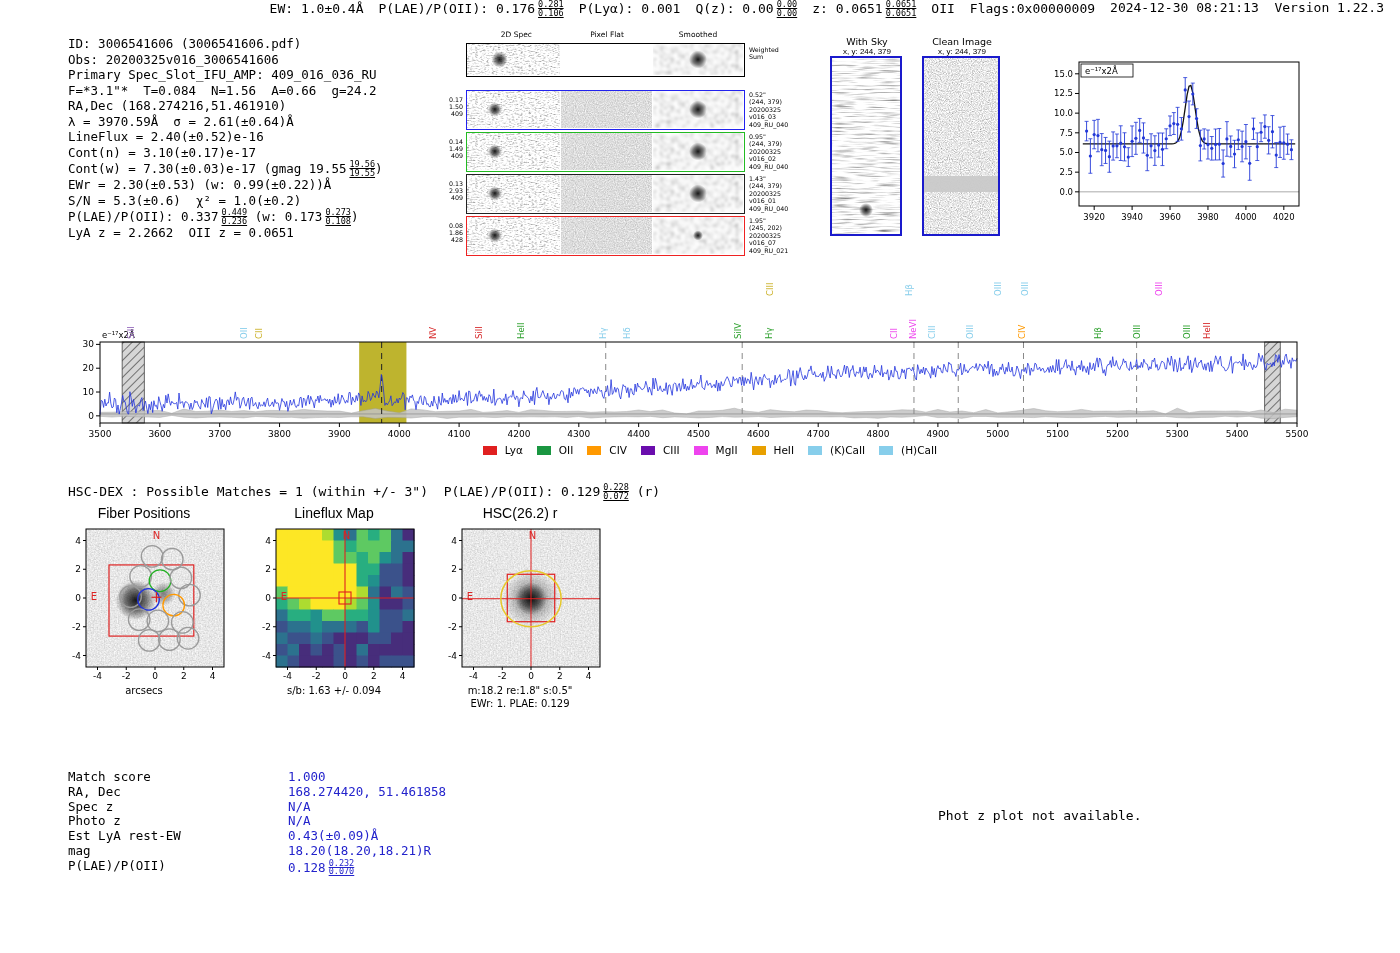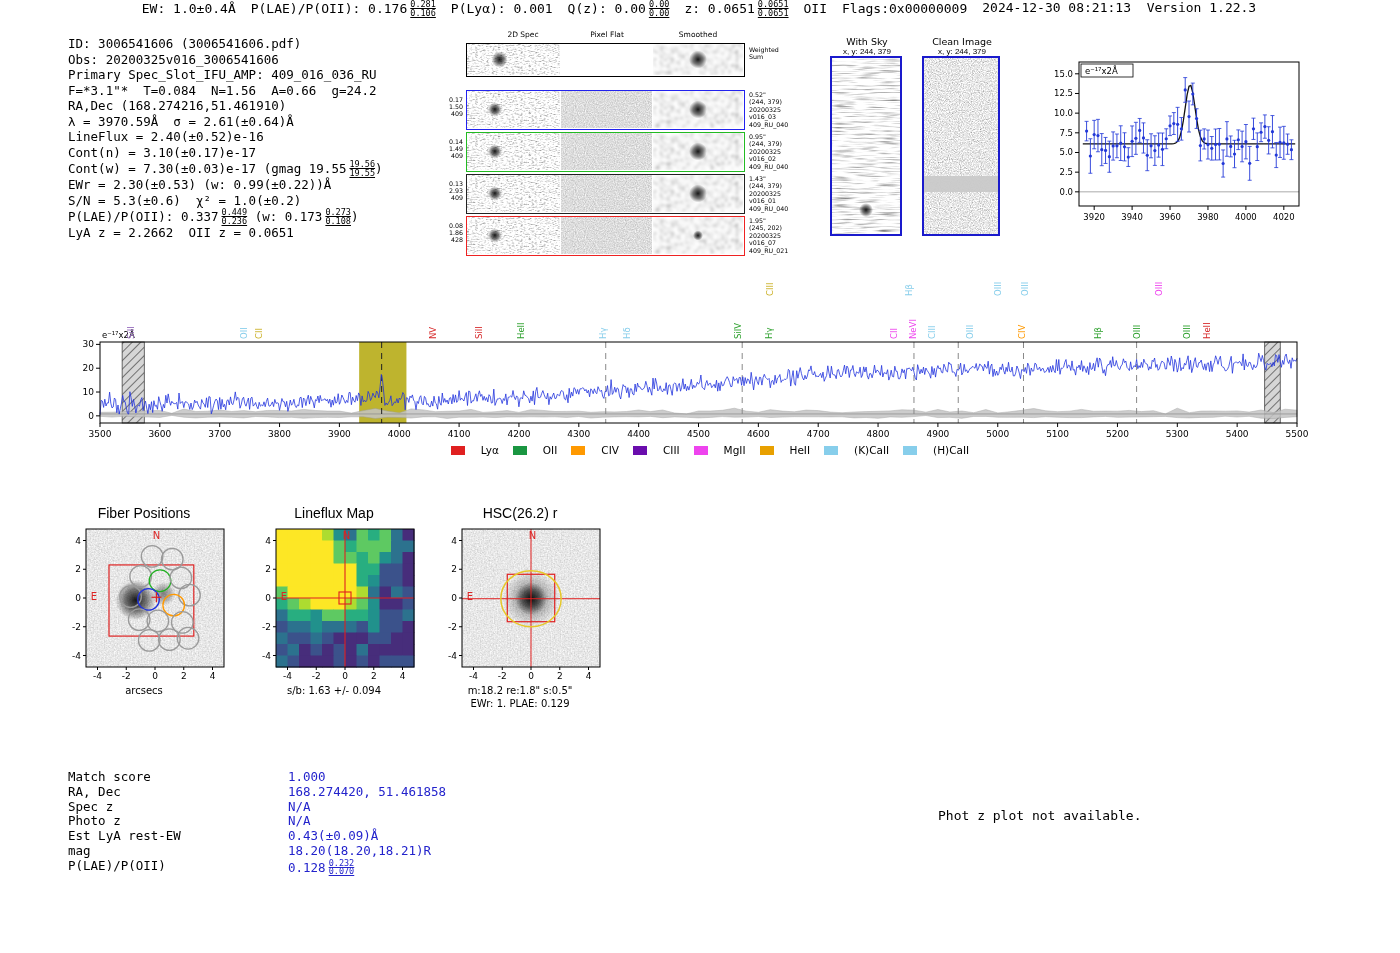--- a/index.html
+++ b/index.html
@@ -1,40 +1,40 @@
 <!DOCTYPE html>
 <html><head>
 <meta charset="utf-8">
 <style>
   html,body{margin:0;padding:0;background:#fff;}
   .page{position:relative;width:1400px;height:953px;background:#fff;overflow:hidden;
         font-family:"DejaVu Sans Mono",monospace;color:#000;}
   .abs{position:absolute;}
   svg text{font-family:"DejaVu Sans",sans-serif;}
-  #header{left:0;top:4;width:1400px;display:flex;justify-content:center;
+  #header{left:0;top:4;width:1400px;display:flex;justify-content:flex-end;
           padding:0 16px 0 14px;box-sizing:border-box;font-size:13px;white-space:pre;}
   #header-left .seg{margin-right:15px;}
   .frac{display:inline-block;vertical-align:-3px;margin-left:3px;font-size:8.5px;line-height:8.5px;text-decoration:underline;}
   .fh,.fl{display:block;}
   #info-block{left:68px;top:36px;font-size:12.5px;line-height:15.5px;}
   #info-block .iline{white-space:pre;}
   #spec2d{left:448px;top:30px;width:352px;height:232px;}
   .s2h{position:absolute;top:0;font-family:"DejaVu Sans",sans-serif;font-size:7.5px;text-align:center;}
   .s2row{position:absolute;left:18px;box-sizing:border-box;}
   .s2cell{position:absolute;top:0;}
   .s2left{position:absolute;left:0;width:15px;font-size:6.3px;line-height:7.2px;text-align:right;
           font-family:"DejaVu Sans",sans-serif;}
   .s2right{position:absolute;left:301px;width:50px;font-size:6.3px;line-height:7.4px;
            font-family:"DejaVu Sans",sans-serif;white-space:pre;}
   .paneltitle{font-family:"DejaVu Sans",sans-serif;font-size:9.5px;text-align:center;}
   .panelsub{font-family:Liberation Sans, sans-serif;font-size:8px;text-align:center;}
   .bluebox{border:2px solid #1a1acc;display:block;}
   #legend{left:430px;top:444px;width:560px;display:flex;justify-content:center;gap:14px;
           font-family:"DejaVu Sans",sans-serif;font-size:10.5px;align-items:center;}
-  .lgitem{display:flex;align-items:center;gap:16px;}
+  .lgitem{display:flex;align-items:center;gap:8px;}
   .lgswatch{width:14px;height:9px;display:inline-block;}
   #hscline{left:68px;top:483px;font-size:13px;white-space:pre;}
   #cutouts{left:56px;top:505px;width:620px;height:235px;}
   .cpanel{position:absolute;top:0;width:180px;}
   .ctitle{font-family:Liberation Sans, sans-serif;font-size:14px;text-align:center;width:176px;margin-bottom:4px;}
   .ccap{font-family:"DejaVu Sans",sans-serif;font-size:10px;text-align:center;width:176px;line-height:12.5px;}
   #matchtable{left:68px;top:770px;font-size:12.5px;line-height:14.8px;}
   .mrow{display:flex;}
   .mlabel{width:220px;white-space:pre;}
   .mval{color:#2323cc;white-space:pre;}
@@ -135,21 +135,21 @@
       <div class="iline"><span class="seg"><span>LineFlux = 2.40(±0.52)e-16</span></span></div>
       <div class="iline"><span class="seg"><span>Cont(n) = 3.10(±0.17)e-17</span></span></div>
       <div class="iline"><span class="seg"><span>Cont(w) = 7.30(±0.03)e-17 (gmag 19.55</span><span class="frac"><span class="fh">19.56</span><span class="fl">19.55</span></span></span><span class="seg"><span>)</span></span></div>
       <div class="iline"><span class="seg"><span>EWr = 2.30(±0.53) (w: 0.99(±0.22))Å</span></span></div>
       <div class="iline"><span class="seg"><span>S/N = 5.3(±0.6)  χ² = 1.0(±0.2)</span></span></div>
       <div class="iline"><span class="seg"><span>P(LAE)/P(OII): 0.337</span><span class="frac"><span class="fh">0.449</span><span class="fl">0.236</span></span></span><span class="seg"><span> (w: 0.173</span><span class="frac"><span class="fh">0.273</span><span class="fl">0.108</span></span></span><span class="seg"><span>)</span></span></div>
       <div class="iline"><span class="seg"><span>LyA z = 2.2662  OII z = 0.0651</span></span></div>
     </div>
 
   <div class="abs" id="spec2d">
-      <div class="s2h" style="left: 40px; width: 70px;">2D Spec</div>
+      <div class="s2h" style="left: 14px; width: 70px; text-align: right;">2D Spec</div>
       <div class="s2h" style="left: 119px; width: 80px;">Pixel Flat</div>
       <div class="s2h" style="left: 215px; width: 70px;">Smoothed</div>
       <div class="s2row" style="top: 13px; width: 279px; height: 34px; border: 1.5px solid rgb(0, 0, 0);">
         <svg width="93" height="31" class="s2cell" style="left: 0px;">
           <rect width="93" height="31" fill="#888" filter="url(#nzSpec)"></rect>
           <circle cx="32.55" cy="15.5" r="8" fill="url(#blobG)"></circle>
         </svg>
         <svg width="91" height="31" class="s2cell" style="left: 94px;">
           <rect width="91" height="31" fill="#fff"></rect>
         </svg>
@@ -629,20 +629,21 @@
       <div class="lgitem">
         <span class="lgswatch" style="background: rgb(135, 206, 235);"></span>
         <span>(K)CaII</span>
       </div>
       <div class="lgitem">
         <span class="lgswatch" style="background: rgb(135, 206, 235);"></span>
         <span>(H)CaII</span>
       </div>
     </div>
 
+  <div class="abs" id="hscline"><span class="seg"><span>HSC-DEX : Possible Matches = 1 (within +/- 3")  P(LAE)/P(OII): 0.129</span><span class="frac"><span class="fh">0.228</span><span class="fl">0.072</span></span></span><span class="seg"><span> (r)</span></span></div>
 
   <div class="abs" id="cutouts">
       <div class="cpanel" style="left: 0px;"><div class="ctitle">Fiber Positions</div><svg width="176" height="156">
           <rect x="30" y="4" width="138" height="138" fill="#bbb" filter="url(#nzLight)"></rect>
           <circle cx="79.59375" cy="75.15625000000001" r="20" fill="url(#blobG)"></circle>
           <circle cx="107.625" cy="68.6875" r="12" fill="url(#blobG)" opacity="0.5"></circle>
           <rect x="53" y="39.9375" width="84.8125" height="71.15625" fill="none" stroke="#dd2222" stroke-width="1.2"></rect>
           <circle cx="96.125" cy="31.312500000000014" r="10.78125" fill="none" stroke="#9a9a9a" stroke-width="1.3"></circle>
           <circle cx="116.25" cy="34.1875" r="10.78125" fill="none" stroke="#9a9a9a" stroke-width="1.3"></circle>
           <circle cx="84.625" cy="51.4375" r="10.78125" fill="none" stroke="#9a9a9a" stroke-width="1.3"></circle>

